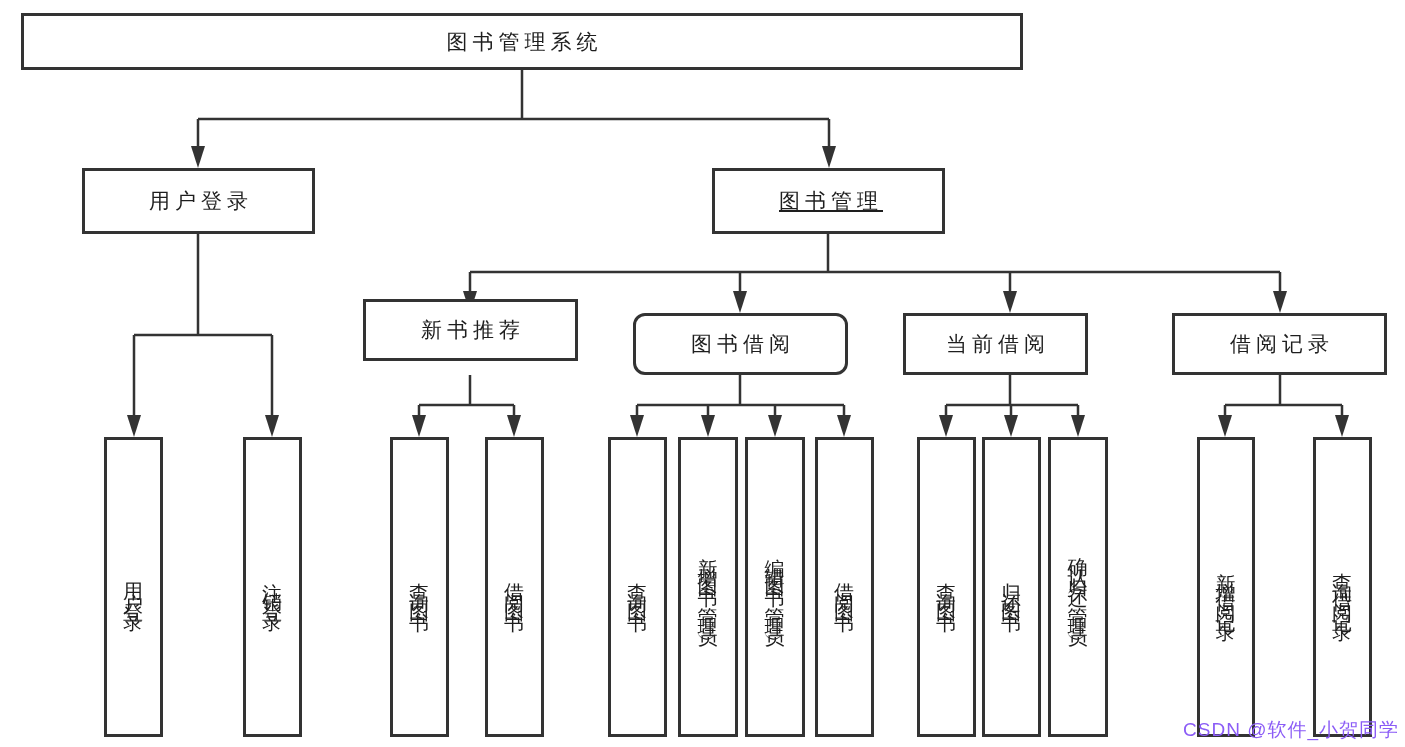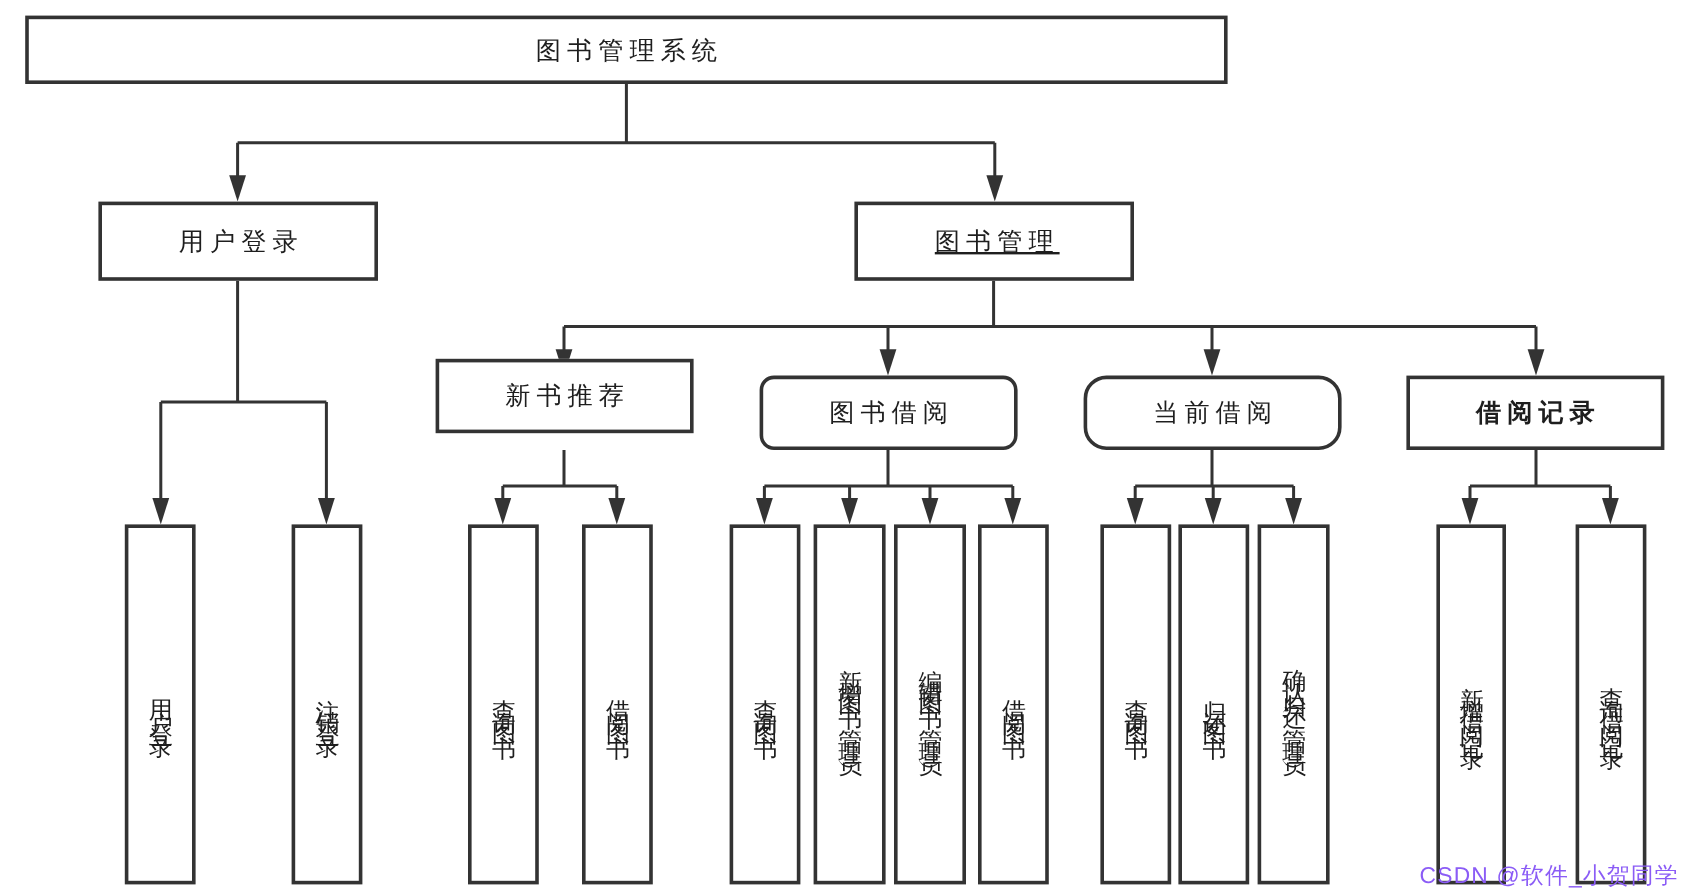--- a/index.html
+++ b/index.html
@@ -81,24 +81,24 @@
   <div class="box" style="left:712px;top:168px;width:233px;height:66px;text-decoration:underline;">
     <span class="hlabel">图书管理</span>
   </div>
 
   <div class="box" style="left:363px;top:299px;width:215px;height:62px;">
     <span class="hlabel">新书推荐</span>
   </div>
   <div class="box" style="left:633px;top:313px;width:215px;height:62px;border-radius:12px;">
     <span class="hlabel">图书借阅</span>
   </div>
-  <div class="box" style="left:903px;top:313px;width:215px;height:62px;border-radius:19px;">
+  <div class="box" style="left:903px;top:313px;width:185px;height:62px;">
     <span class="hlabel">当前借阅</span>
   </div>
-  <div class="box" style="left:1172px;top:313px;width:215px;height:62px;font-weight:bold;">
+  <div class="box" style="left:1172px;top:313px;width:215px;height:62px;">
     <span class="hlabel">借阅记录</span>
   </div>
 
   <div class="box vbox" style="left:104px;top:437px;width:59px;height:300px;">
     <span class="vlabel">用户登录</span>
   </div>
   <div class="box vbox" style="left:243px;top:437px;width:59px;height:300px;">
     <span class="vlabel">注销登录</span>
   </div>
 

